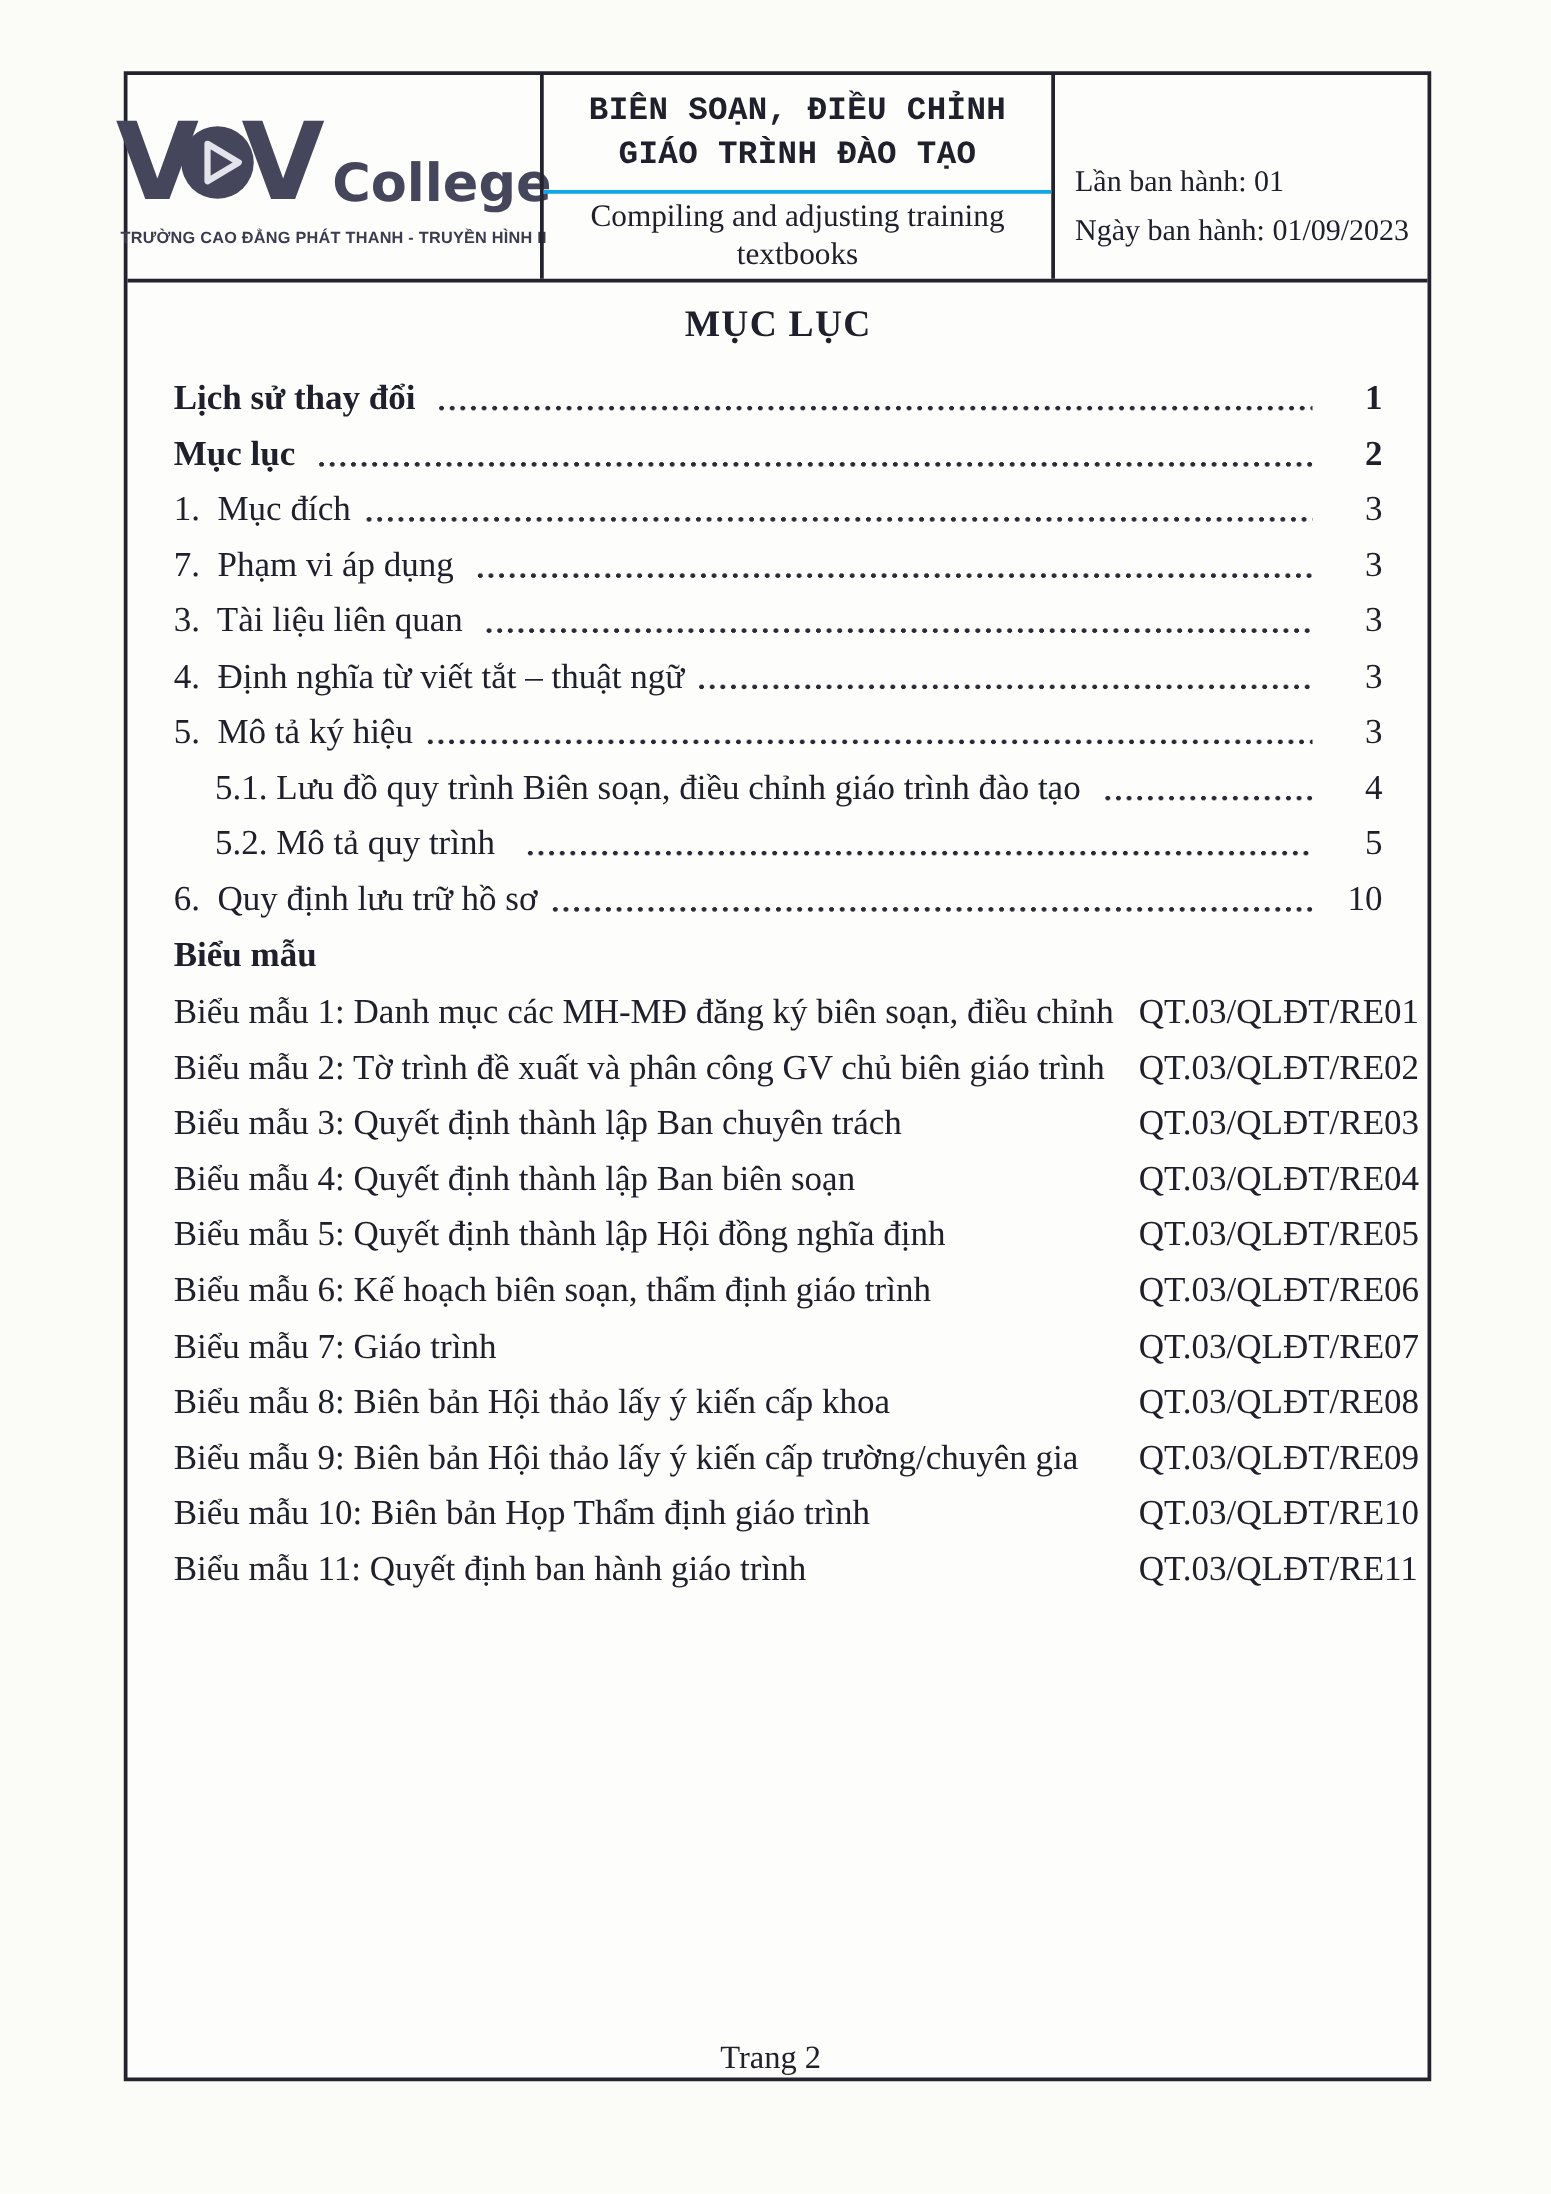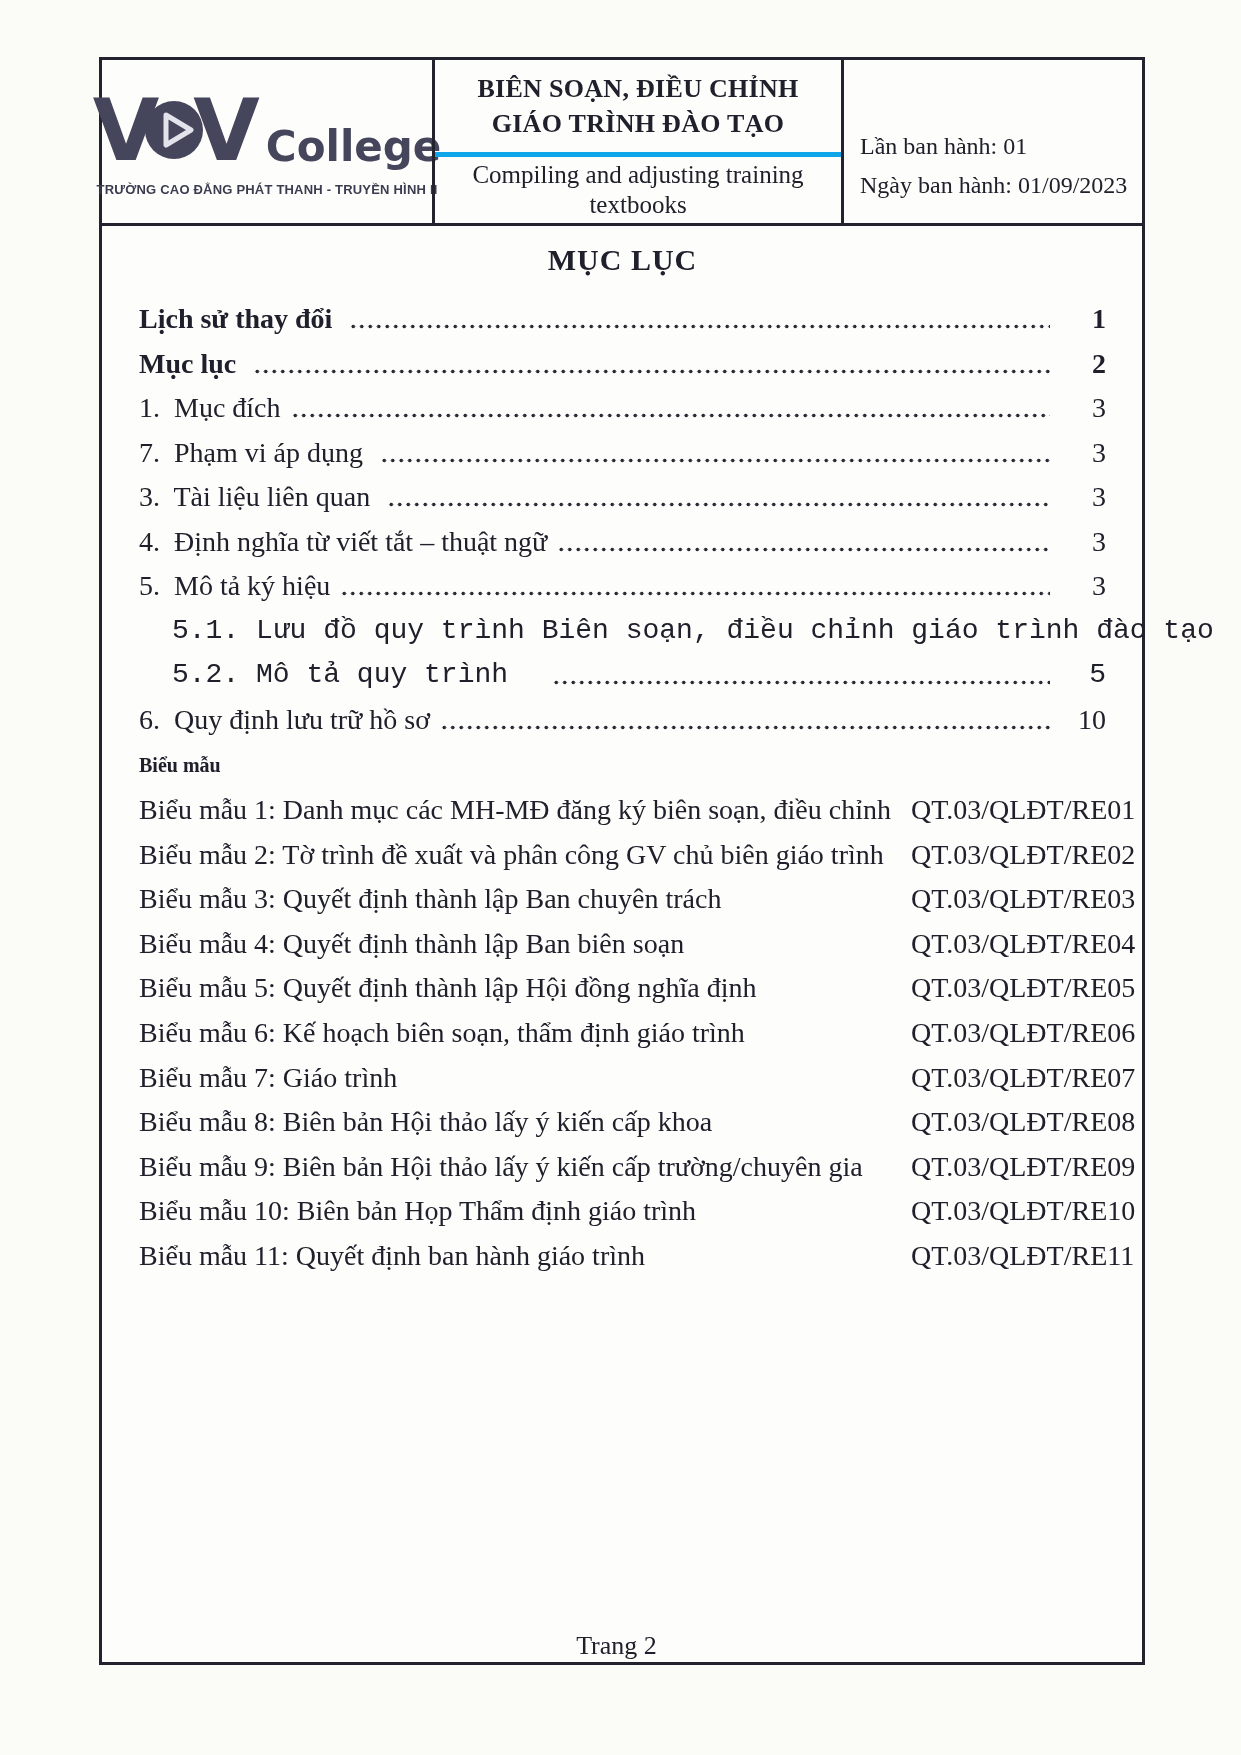--- a/index.html
+++ b/index.html
@@ -37,44 +37,44 @@
     font-weight:bold; font-size:42px; line-height:42px;
     color:#45455c; margin-left:10px; align-self:flex-end; margin-bottom:2px;
   }
   .logo-tagline {
     font-family:"Liberation Sans","DejaVu Sans",sans-serif;
     font-weight:bold; font-size:13px; letter-spacing:0.2px;
     color:#3c3c50; margin-top:12px; white-space:nowrap;
   }
   .head-mid { border-left:3px solid #23232f; border-right:3px solid #23232f; display:flex; flex-direction:column; }
   .head-mid-top {
-    flex:0 0 92px; border-bottom:5px solid #0ea5e9;
+    flex:0 0 92px; border-bottom:3px solid #0ea5e9;
     display:flex; flex-direction:column; justify-content:center; align-items:center;
-    font-weight:bold; font-size:26px; line-height:35px; letter-spacing:0.3px;
+    font-weight:bold; font-size:26px; line-height:35px; letter-spacing:0.3px;font-family:Liberation Mono, monospace;
   }
   .head-mid-bottom {
     flex:1; display:flex; flex-direction:column; justify-content:center; align-items:center;
     font-size:25px; line-height:30px;border-radius:24px;
   }
   .head-right { display:flex; flex-direction:column; justify-content:center; padding:18px 4px 0 16px; font-size:24px; line-height:39px;margin-top:31px; }
   .head-right div { white-space:nowrap; }
   
   .content { padding:0 36px 0 37px; }
   .toc-title { text-align:center; font-size:30px; font-weight:bold; margin:17px 0 20px 0; letter-spacing:1px; }
   .toc-row { display:flex; height:44.5px; line-height:44.5px; font-size:28px; }
   .toc-row.bold { font-weight:bold; }
-  .toc-row.indent { padding-left:33px;font-family:Liberation Mono, monospace; }
+  .toc-row.indent { padding-left:33px; }
   .toc-label { white-space:pre; }
   .toc-dots {
     flex:1 1 auto; height:5px; align-self:flex-start; margin:27px 6px 0 10px;
     background-image:radial-gradient(circle, #2a2a36 1.7px, transparent 2.1px);
     background-size:8.5px 5px; background-repeat:repeat-x; background-position:left center;
   }
   .toc-page { flex:0 0 50px; text-align:right; white-space:nowrap; }
-  .forms-heading { font-weight:bold; font-size:20px; line-height:46px; height:46px; }
+  .forms-heading { font-weight:bold; font-size:28px; line-height:46px; height:46px; }
   .form-row { display:flex; height:44.6px; line-height:44.6px; font-size:28px; }
   .form-label { flex:0 0 772px; white-space:pre; }
   .form-code { white-space:nowrap; }
   .page-footer {
     position:absolute; bottom:0; left:0; right:11px;
     text-align:center; font-size:26px; line-height:33px;
   }
 </style>
 </head>
 <body>

